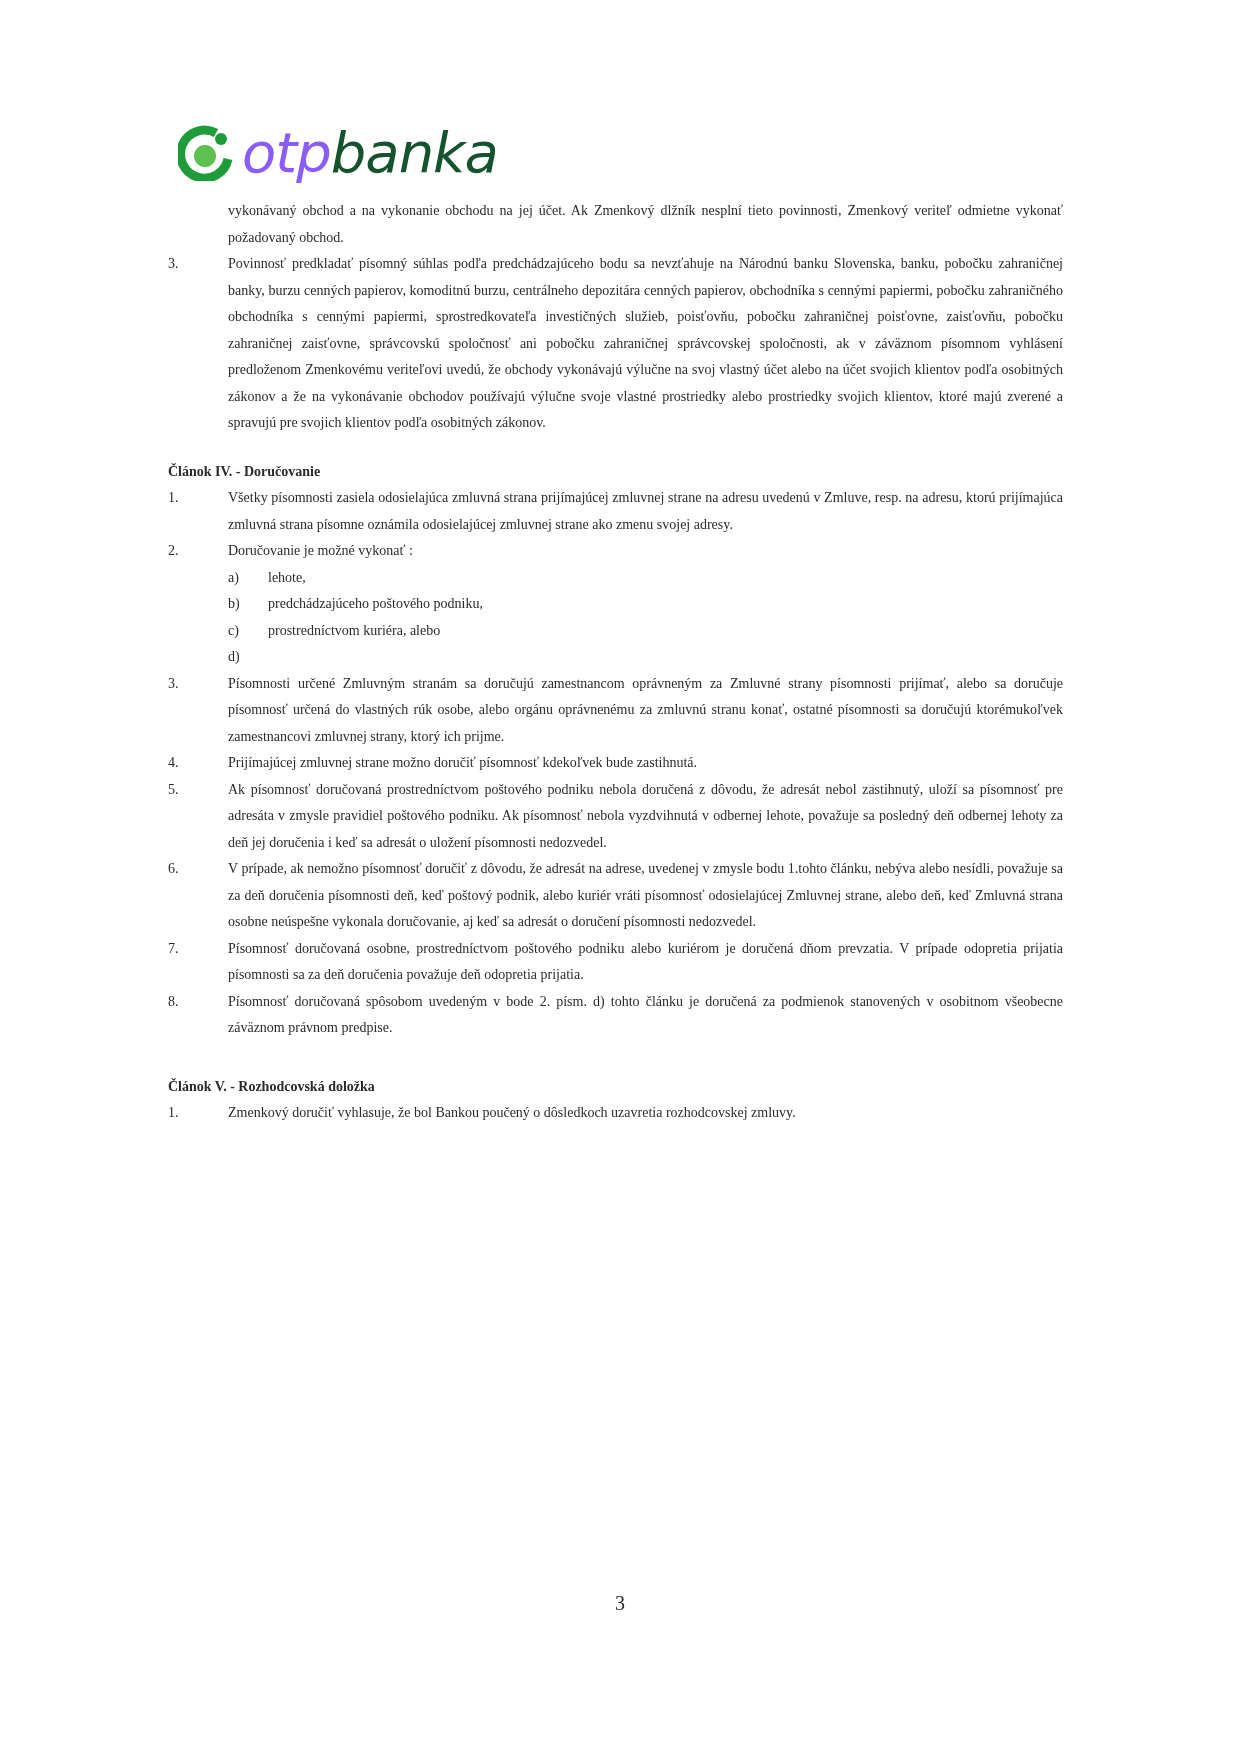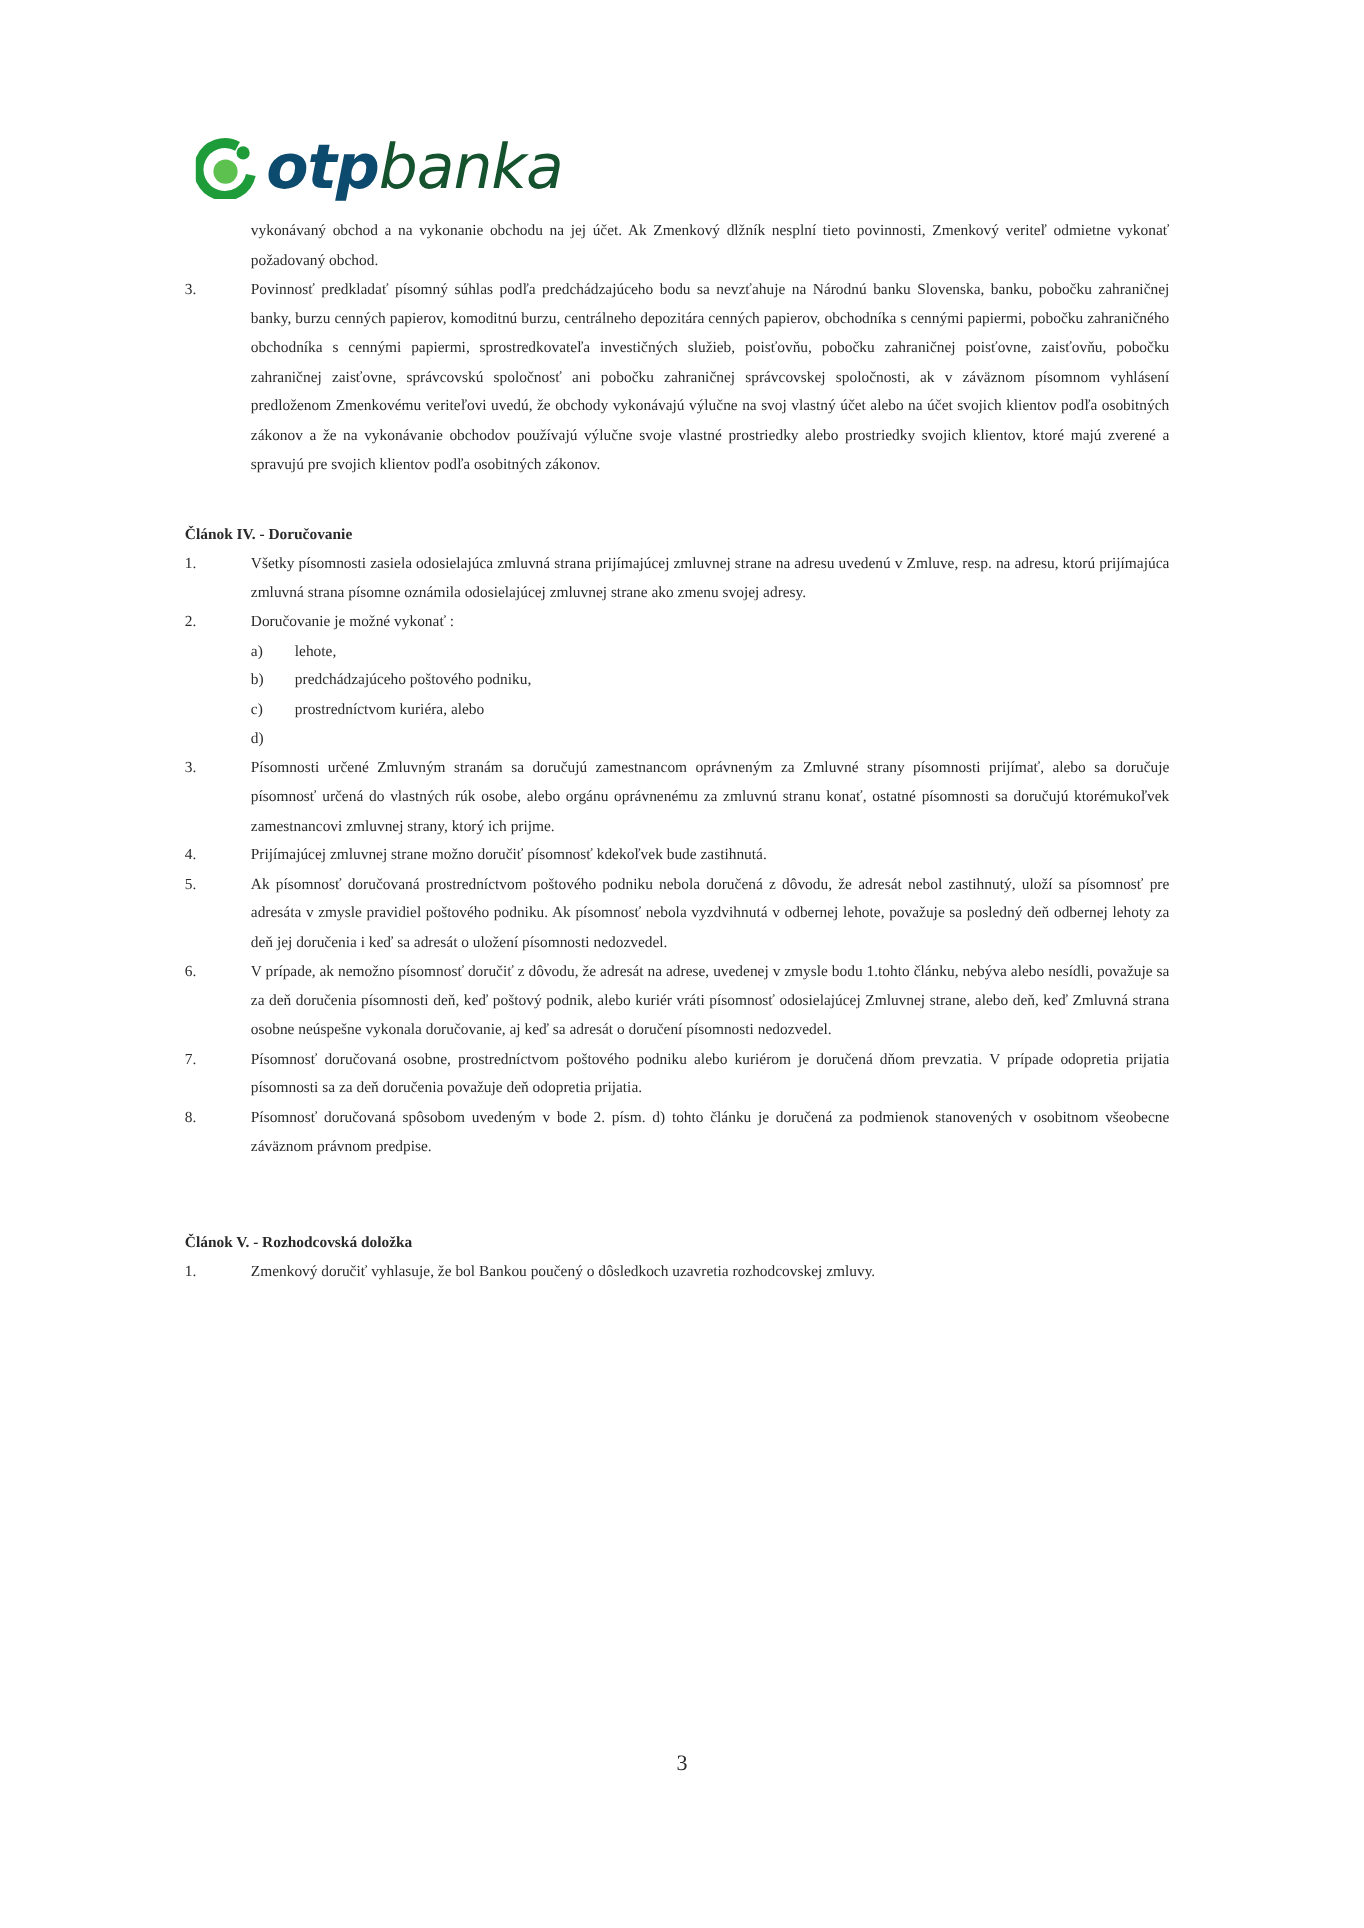--- a/index.html
+++ b/index.html
@@ -10,37 +10,37 @@
   }
   .logo {
     position: absolute; left: 178px; top: 122px; height: 62px;
     display: flex; align-items: center;
   }
   .logo-mark { width: 56px; height: 56px; margin-right: 8px; }
   .logo-text {
     font-family: "DejaVu Sans", "Liberation Sans", sans-serif;
     font-style: italic; font-size: 56px; line-height: 56px; letter-spacing: -1px;
   }
-  .logo-text .otp { color: #0c4a6e; font-weight: bold; }
+  .logo-text .otp { color: #8b5cf6; font-weight: normal; }
   .logo-text .banka { color: #14532d; font-weight: normal; }
 
   .content {
     position: absolute; left: 168px; top: 198px; width: 895px;
     font-size: 14px; line-height: 26.5px;
   }
   p { margin: 0; }
   .item { display: flex; }
   .num { width: 60px; flex: 0 0 60px; padding-left: 0px; }
   .body { flex: 1; text-align: justify; }
   .cont { padding-left: 60px; text-align: justify; }
   .sub { display: flex; padding-left: 60px; }
   .sub .letter { width: 40px; flex: 0 0 40px; }
   .sub .body { flex: 1; }
-  .heading { font-weight: bold; margin-top: 37px; }
-  .heading.h2 { margin-top: 61px; }
+  .heading { font-weight: bold; margin-top: 22px; }
+  .heading.h2 { margin-top: 32px; }
   .page-num {
     position: absolute; left: 0; width: 1240px; top: 1592px; text-align: center;
     font-size: 20px;
   }
 </style>
 </head>
 <body>
 
 <div class="logo">
   <svg class="logo-mark" viewBox="0 0 56 56">

